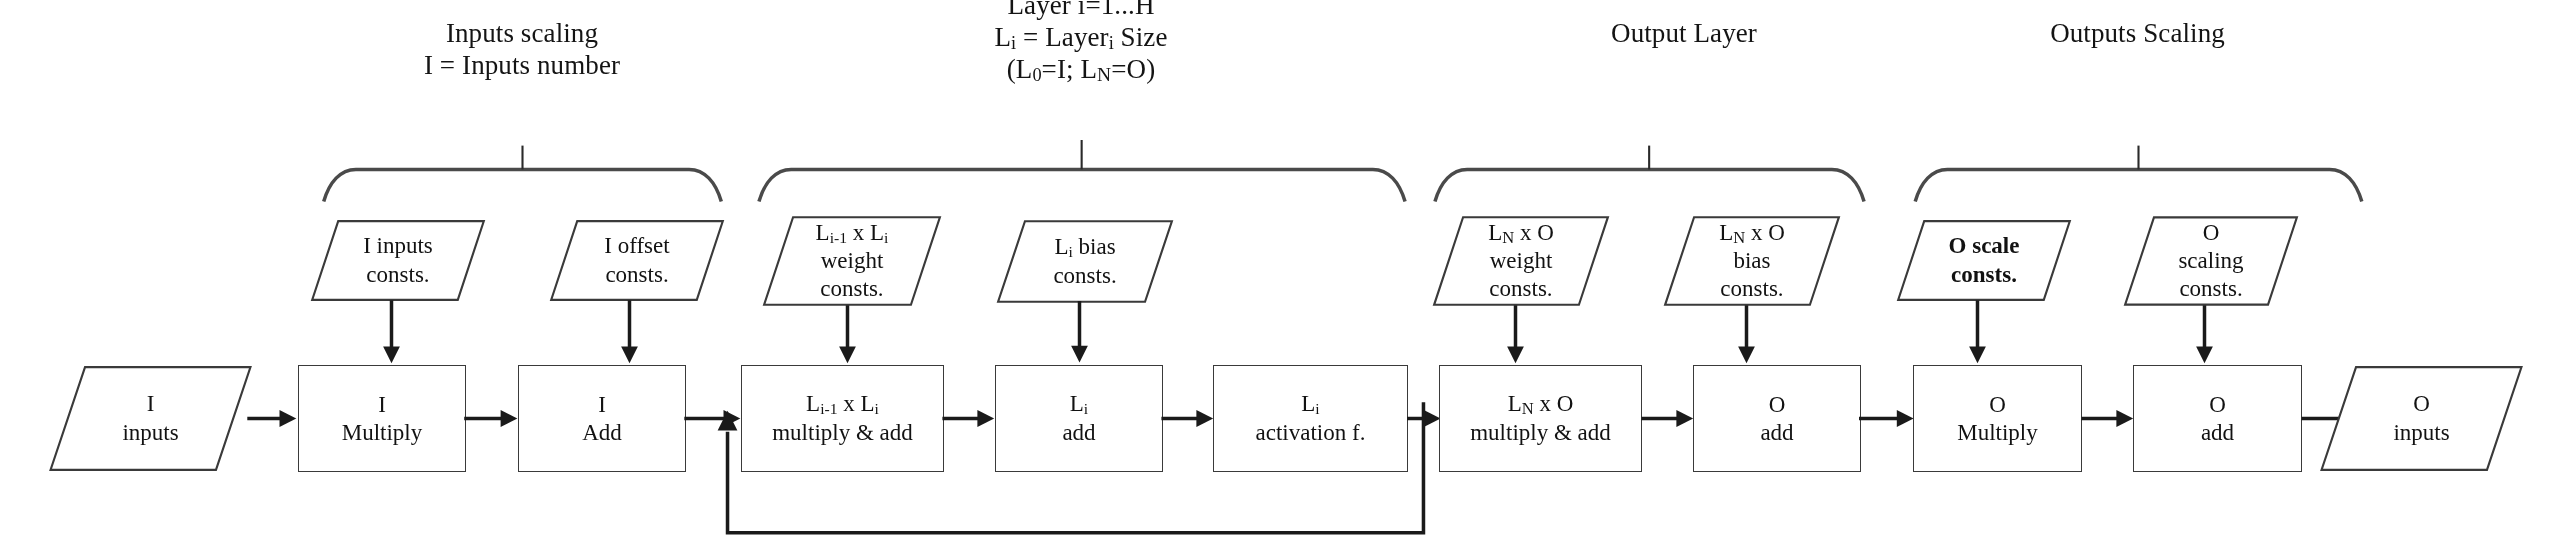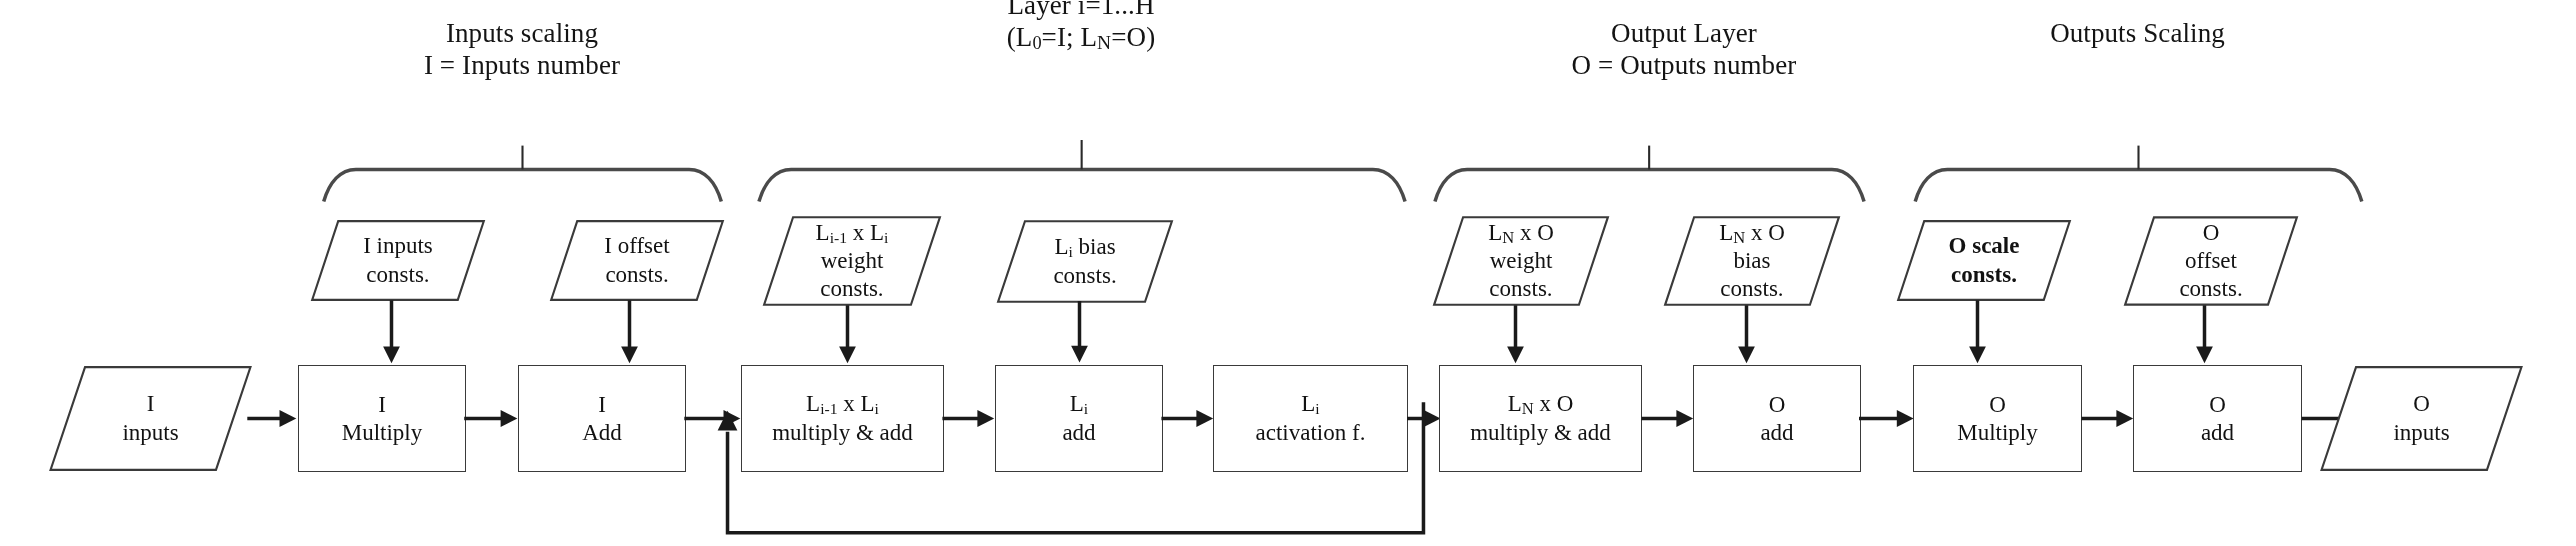--- a/index.html
+++ b/index.html
@@ -73,26 +73,26 @@
 
 <div id="stage">
 
   <div class="group-header" style="left:321px;top:18.3px;width:402px;">
     <span class="hline">Inputs scaling</span>
     <span class="hline">I = Inputs number</span>
   </div>
 
   <div class="group-header" style="left:755px;top:-10px;width:652px;">
     <span class="hline">Layer i=1...H</span>
+    <span class="hline">L<span class="sub">i</span> = Layer<span class="sub">i</span> Size</span>
     <span class="hline">(L<span class="sub">0</span>=I; L<span class="subsmallcap">N</span>=O)</span>
   </div>
 
   <div class="group-header" style="left:1467px;top:18.3px;width:434px;">
     <span class="hline">Output Layer</span>
-    <span class="hline">O = Outputs number</span>
   </div>
 
   <div class="group-header" style="left:1912px;top:18.3px;width:451px;">
     <span class="hline">Outputs Scaling</span>
   </div>
 
   <div class="brace" style="left:321px;top:154px;">
     <svg width="403" height="49" viewBox="0 0 572 70">
       <path d="M2,68 C10,40 26,22 48,22 L524,22 C546,22 562,40 570,68" fill="none" stroke="#4a4a4a" stroke-width="5"></path>
       <line x1="286" y1="22" x2="286" y2="-12" stroke="#2a2a2a" stroke-width="3"></line>
@@ -207,21 +207,21 @@
     </div>
   </div>
 
   <div class="para-wrap" style="left:2123px;top:215px;width:176px;height:92px;">
     <svg width="176" height="92" viewBox="0 0 250 130">
       <polygon points="44,3 247,3 206,127 3,127" fill="#ffffff" stroke="#3a3a3a" stroke-width="3"></polygon>
     </svg>
     <div class="para-label">
       <div>
         <span class="lbl">O</span>
-        <span class="lbl">offset</span>
+        <span class="lbl">scaling</span>
         <span class="lbl">consts.</span>
       </div>
     </div>
   </div>
 
   <div class="conn" style="left:381px;top:300px;">
     <svg width="21" height="65" viewBox="0 0 30 92">
         <line x1="15" y1="0" x2="15" y2="72" stroke="#1a1a1a" stroke-width="5"></line>
         <polygon points="15,90 3,66 27,66" fill="#1a1a1a"></polygon>
       </svg>

